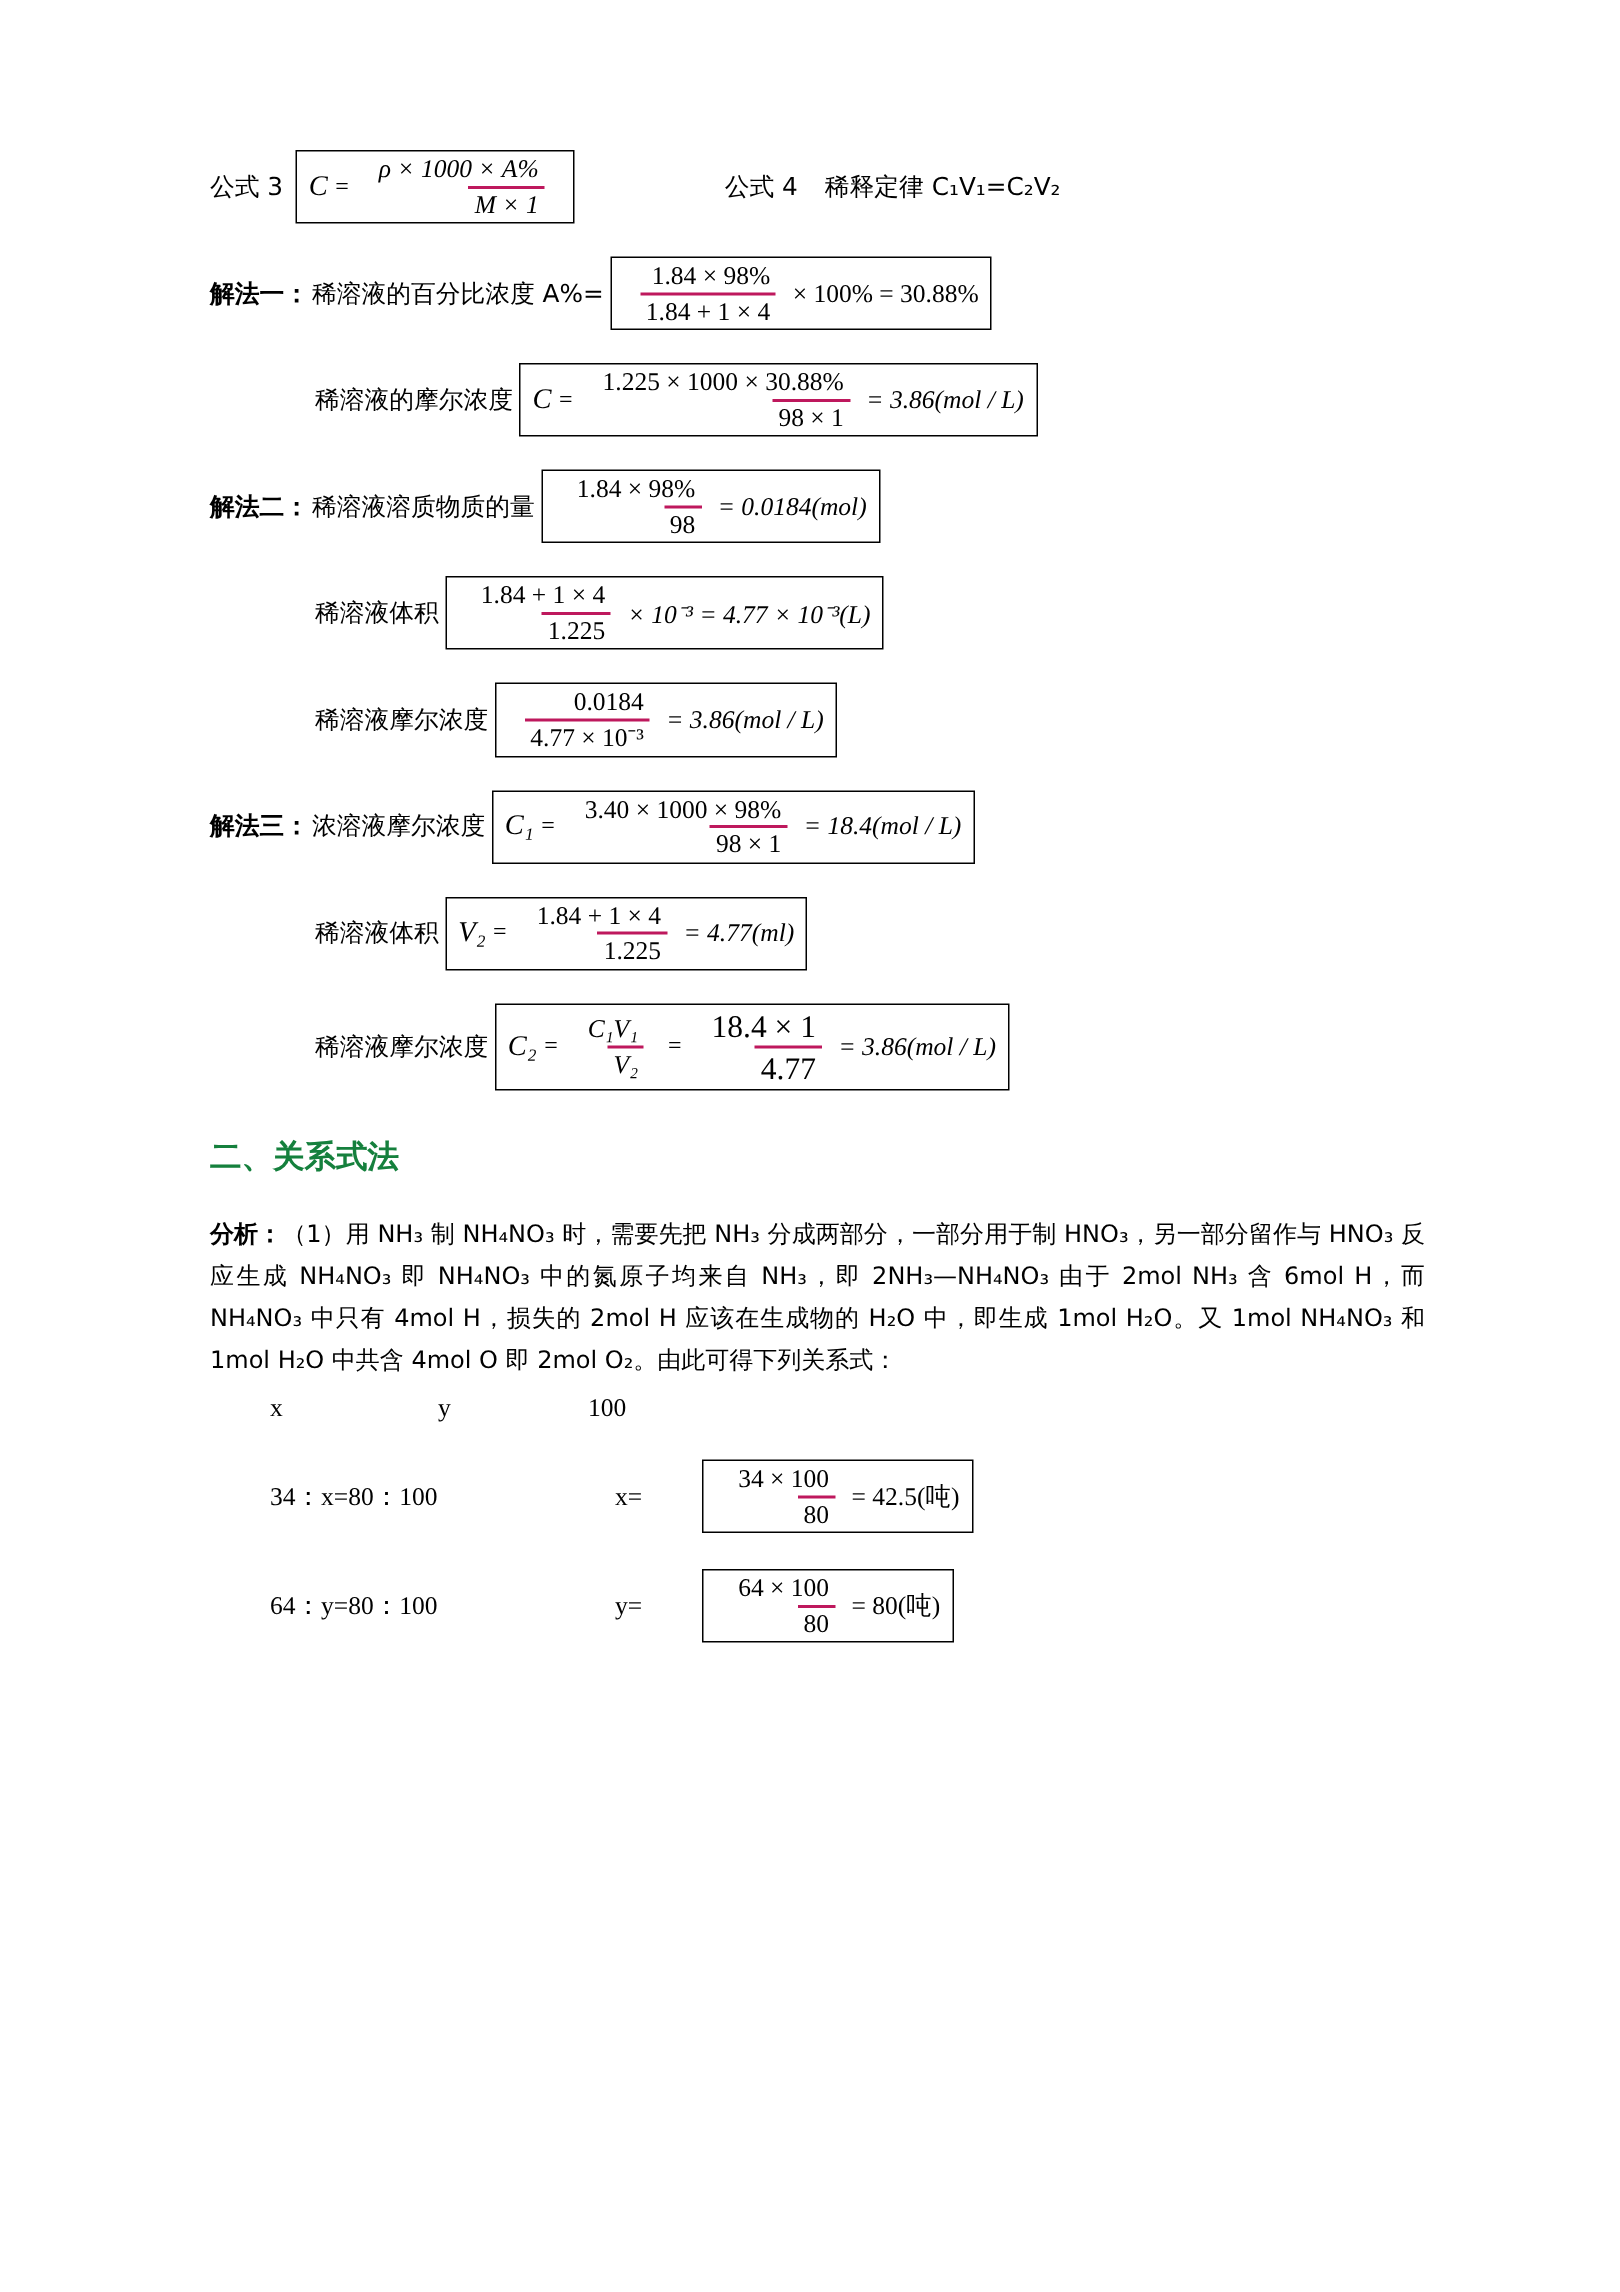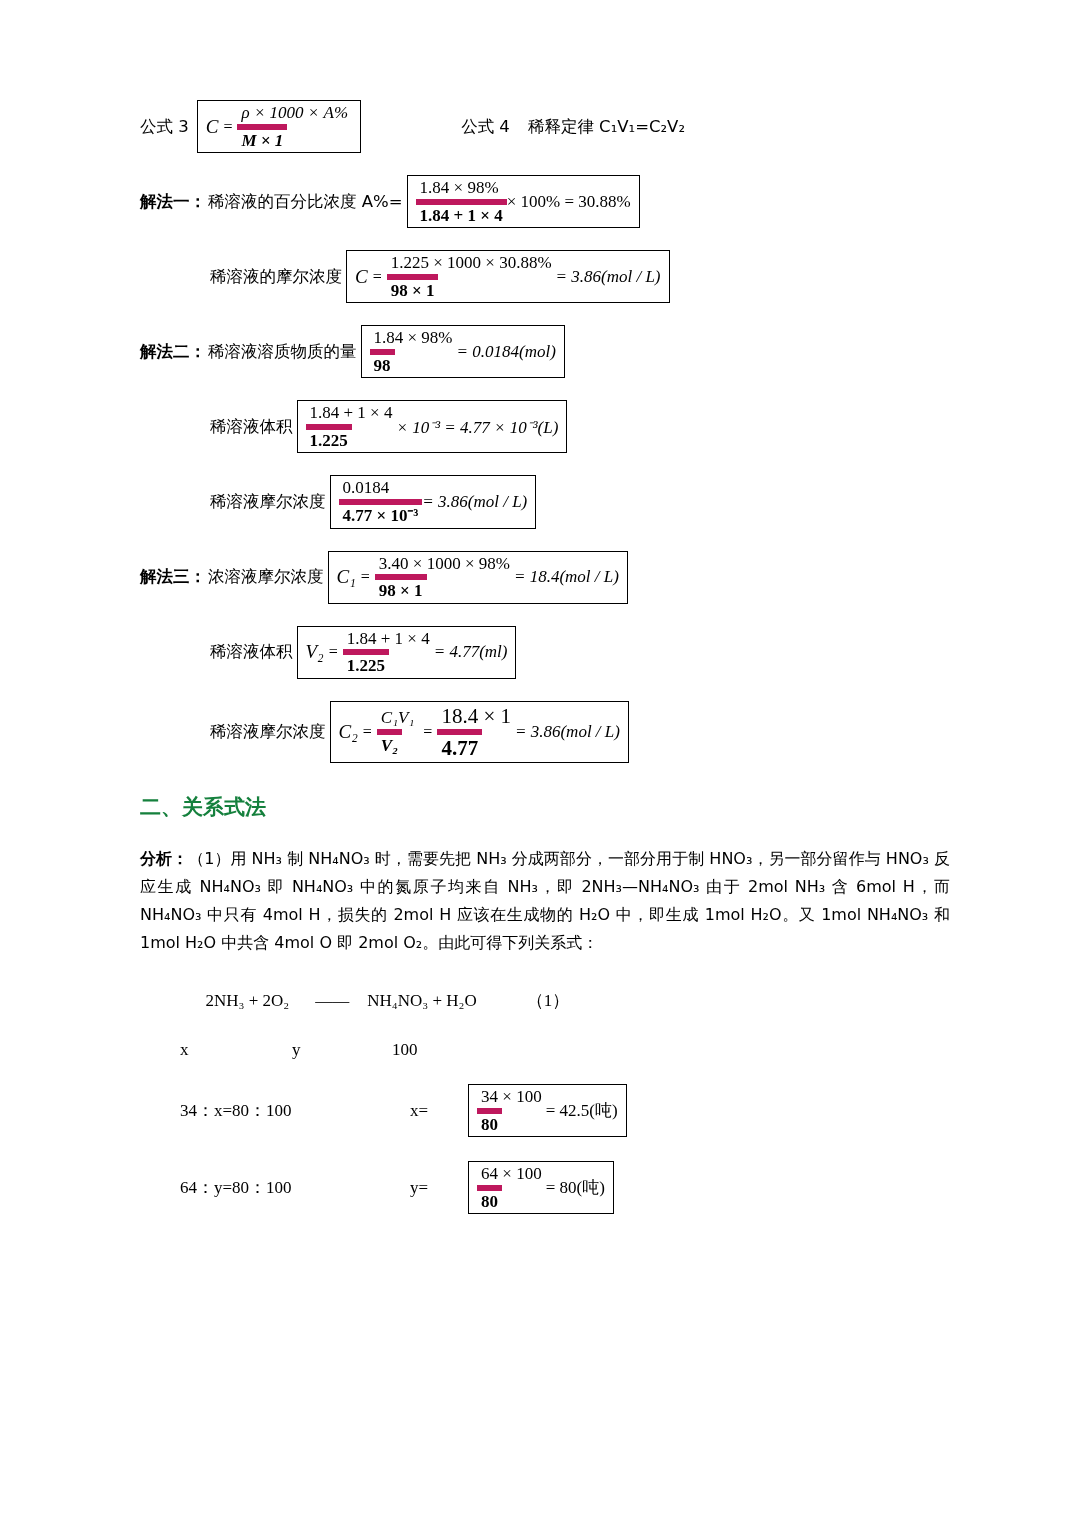--- a/index.html
+++ b/index.html
@@ -39,27 +39,27 @@
     padding: 2px 8px;
     display: inline-flex;
     align-items: center;
     background: #fff;
   }
 
   
   .frac {
     display: inline-flex;
     flex-direction: column;
-    align-items: flex-start;
+    align-items: flex-end;
     vertical-align: middle;
-    margin: 0 0;
+    margin: 0 11px;
     line-height: 1.15;
   }
   .frac .num { padding: 0 4px 1px 4px; }
-  .frac .den { padding: 1px 4px 0 4px; border-top: 6px solid #be185d; font-weight: bold; }
+  .frac .den { padding: 1px 4px 0 4px; border-top: 2px solid #be185d; }
   .eq { margin: 0 5px; }
 
   
   .line-gongshi { display: flex; align-items: center; }
   .gs-label { margin-right: 8px; }
   .gs4 { margin-left: 100px; }
 
   .sol-label { font-weight: bold; font-family: "DejaVu Sans", sans-serif; font-size: 16.5px; }
 
   .blk { margin-top: 22px; display: flex; align-items: center; }
@@ -221,23 +221,20 @@
     </div>
 
 
     <div class="heading2">二、关系式法</div>
 
 
     <div class="para" style="margin-top:24px">
       <span class="lbl">分析：</span><span>（1）用 NH₃ 制 NH₄NO₃ 时，需要先把 NH₃ 分成两部分，一部分用于制 HNO₃，另一部分留作与 HNO₃ 反应生成 NH₄NO₃ 即 NH₄NO₃ 中的氮原子均来自 NH₃，即 2NH₃—NH₄NO₃ 由于 2mol NH₃ 含 6mol H，而 NH₄NO₃ 中只有 4mol H，损失的 2mol H 应该在生成物的 H₂O 中，即生成 1mol H₂O。又 1mol NH₄NO₃ 和 1mol H₂O 中共含 4mol O 即 2mol O₂。由此可得下列关系式：</span>
     </div>
 
-    <div class="eqline" style="margin-top:12px">
-      <span>2NH₃ + 2O₂</span><span style="display:inline-block;width:26px"></span><span>——</span><span style="display:inline-block;width:18px"></span><span>NH₄NO₃ + H₂O</span><span style="display:inline-block;width:50px"></span><span>（1）</span>
-    </div>
 
 
     <div class="eqline" style="margin-top:8px"><span class="c1">x</span><span class="c2">y</span><span>100</span></div>
 
     <div class="ratio-row">
       <span class="ratio-label">34：x=80：100</span>
       <span class="ratio-x">x=</span>
       <span class="box">
         <span class="frac" style="font-size:17px">
           <span class="num mathr">34 × 100</span>

